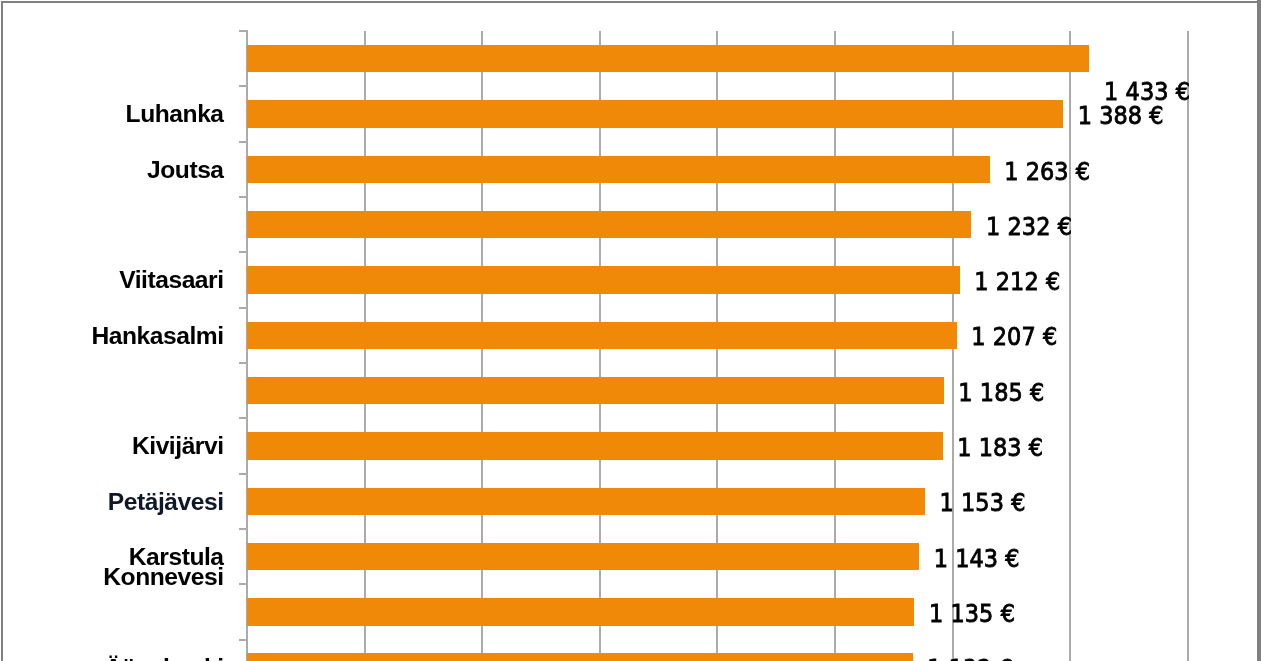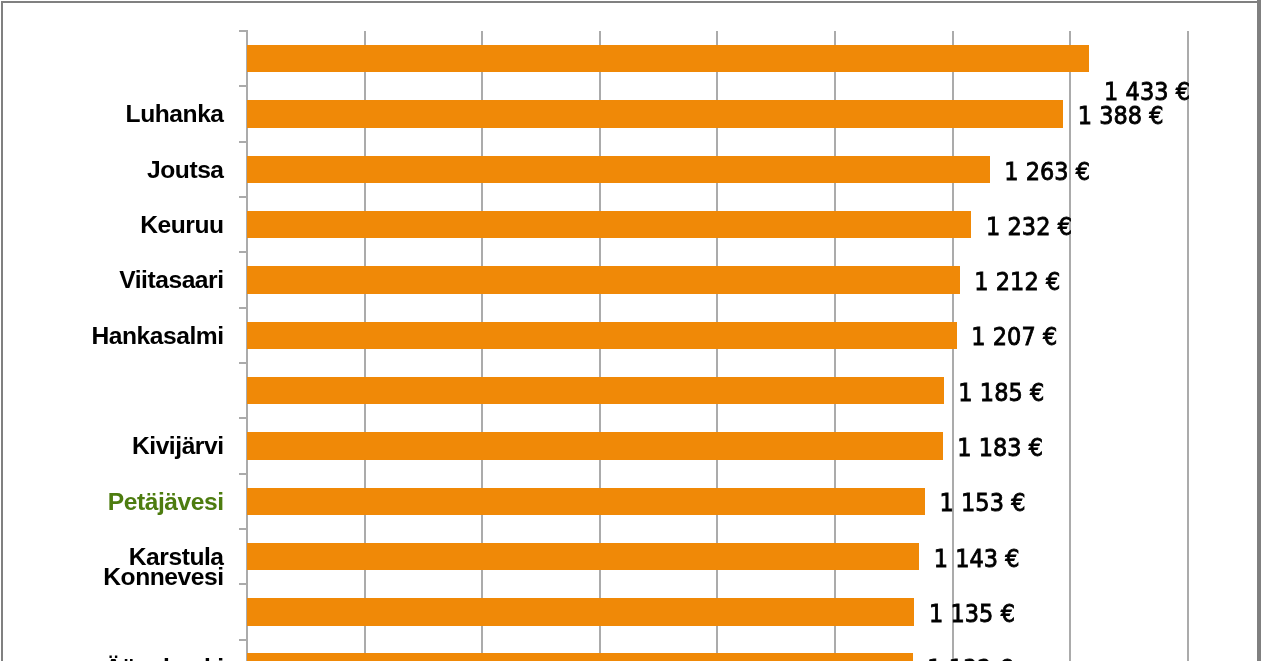--- a/index.html
+++ b/index.html
@@ -55,21 +55,20 @@
   <div class="cat" style="top: 98.48px; width: 223.6px; color: rgb(0, 0, 0);">Luhanka</div>
   <div class="val" style="left: 1077.66px; top: 100.18px; color: rgb(0, 0, 0);">1 388 €</div>
 
   <div class="axistick" style="left: 239px; top: 141px; width: 8.6px; height: 2px; background: rgb(171, 171, 171);"></div>
   <div class="bar" style="left: 247.3px; top: 155.6px; width: 742.29px; height: 27.4px; background: rgb(240, 137, 7);"></div>
   <div class="cat" style="top: 153.8px; width: 223.6px; color: rgb(0, 0, 0);">Joutsa</div>
   <div class="val" style="left: 1004.19px; top: 155.5px; color: rgb(0, 0, 0);">1 263 €</div>
 
   <div class="axistick" style="left: 239px; top: 196px; width: 8.6px; height: 2px; background: rgb(171, 171, 171);"></div>
   <div class="bar" style="left: 247.3px; top: 210.92px; width: 724.07px; height: 27.4px; background: rgb(240, 137, 7);"></div>
-  <div class="cat" style="top: 209.12px; width: 223.6px; color: rgb(0, 0, 0);">Keuruu</div>
   <div class="val" style="left: 985.97px; top: 210.82px; color: rgb(0, 0, 0);">1 232 €</div>
 
   <div class="axistick" style="left: 239px; top: 251px; width: 8.6px; height: 2px; background: rgb(171, 171, 171);"></div>
   <div class="bar" style="left: 247.3px; top: 266.24px; width: 712.32px; height: 27.4px; background: rgb(240, 137, 7);"></div>
   <div class="cat" style="top: 264.44px; width: 223.6px; color: rgb(0, 0, 0);">Viitasaari</div>
   <div class="val" style="left: 974.22px; top: 266.14px; color: rgb(0, 0, 0);">1 212 €</div>
 
   <div class="axistick" style="left: 239px; top: 307px; width: 8.6px; height: 2px; background: rgb(171, 171, 171);"></div>
   <div class="bar" style="left: 247.3px; top: 321.56px; width: 709.38px; height: 27.4px; background: rgb(240, 137, 7);"></div>
   <div class="cat" style="top: 319.76px; width: 223.6px; color: rgb(0, 0, 0);">Hankasalmi</div>
@@ -79,21 +78,21 @@
   <div class="bar" style="left: 247.3px; top: 376.88px; width: 696.45px; height: 27.4px; background: rgb(240, 137, 7);"></div>
   <div class="val" style="left: 958.35px; top: 376.78px; color: rgb(0, 0, 0);">1 185 €</div>
 
   <div class="axistick" style="left: 239px; top: 417px; width: 8.6px; height: 2px; background: rgb(171, 171, 171);"></div>
   <div class="bar" style="left: 247.3px; top: 432.2px; width: 695.27px; height: 27.4px; background: rgb(240, 137, 7);"></div>
   <div class="cat" style="top: 430.4px; width: 223.6px; color: rgb(0, 0, 0);">Kivijärvi</div>
   <div class="val" style="left: 957.17px; top: 432.1px; color: rgb(0, 0, 0);">1 183 €</div>
 
   <div class="axistick" style="left: 239px; top: 473px; width: 8.6px; height: 2px; background: rgb(171, 171, 171);"></div>
   <div class="bar" style="left: 247.3px; top: 487.52px; width: 677.64px; height: 27.4px; background: rgb(240, 137, 7);"></div>
-  <div class="cat" style="top: 485.72px; width: 223.6px; color: #4d7c0f;">Petäjävesi</div>
+  <div class="cat" style="top: 485.72px; width: 223.6px; color: #0f172a;">Petäjävesi</div>
   <div class="val" style="left: 939.54px; top: 487.42px; color: rgb(0, 0, 0);">1 153 €</div>
 
   <div class="axistick" style="left: 239px; top: 528px; width: 8.6px; height: 2px; background: rgb(171, 171, 171);"></div>
   <div class="bar" style="left: 247.3px; top: 542.84px; width: 671.76px; height: 27.4px; background: rgb(240, 137, 7);"></div>
   <div class="cat" style="top: 541.04px; width: 223.6px; color: rgb(0, 0, 0);">Karstula</div>
   <div class="val" style="left: 933.66px; top: 542.74px; color: rgb(0, 0, 0);">1 143 €</div>
 
   <div class="axistick" style="left: 239px; top: 583px; width: 8.6px; height: 2px; background: rgb(171, 171, 171);"></div>
   <div class="bar" style="left: 247.3px; top: 598.16px; width: 667.06px; height: 27.4px; background: rgb(240, 137, 7);"></div>
   <div class="cat" style="top: 561px; width: 223.6px; color: rgb(0, 0, 0);">Konnevesi</div>

